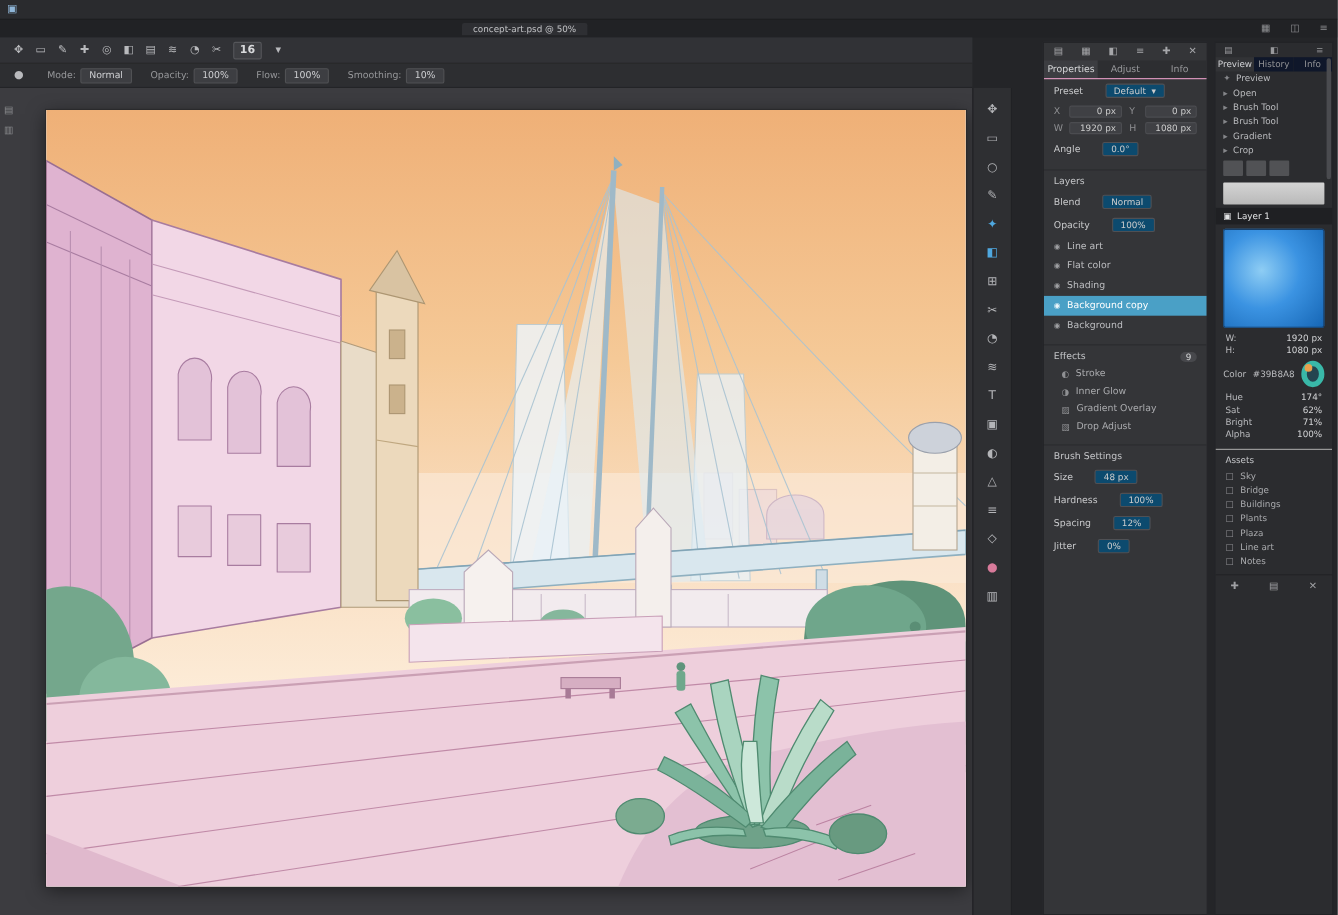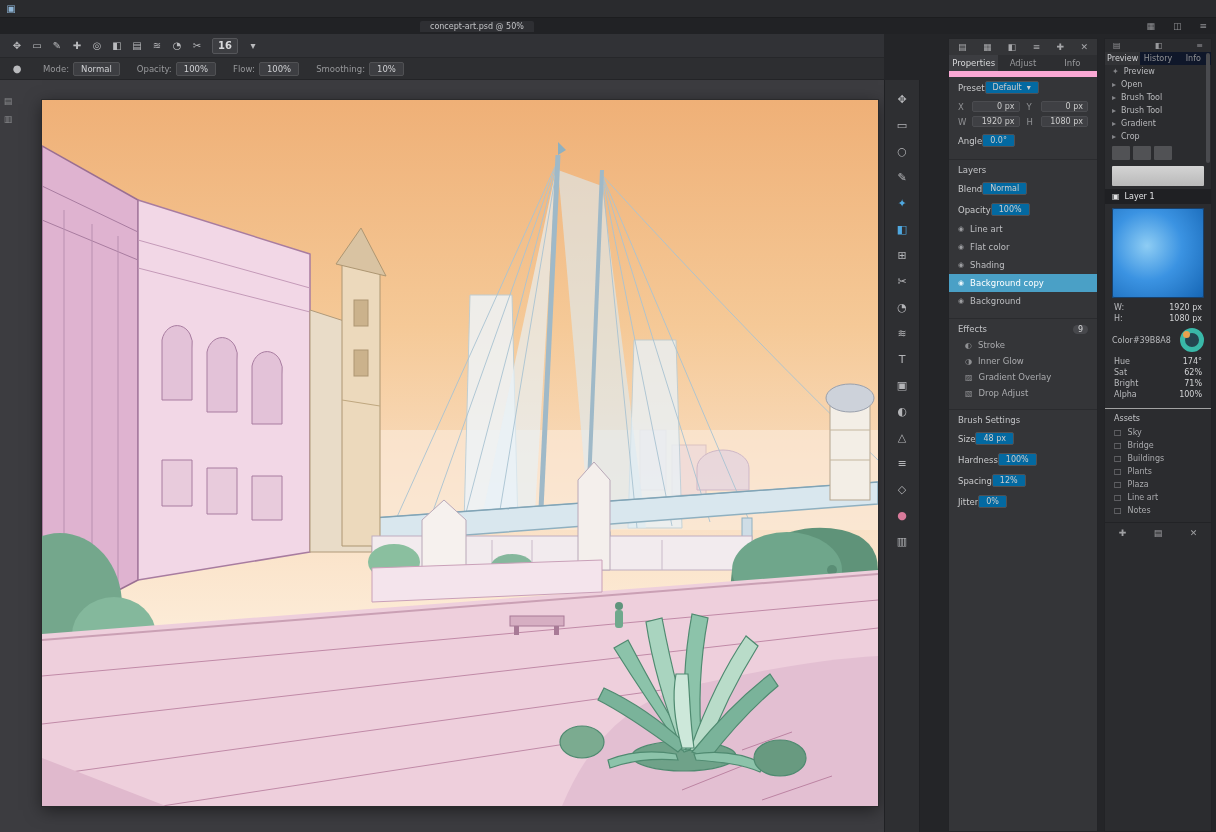--- a/index.html
+++ b/index.html
@@ -43,26 +43,26 @@
   .toolstrip { position:absolute; left:884px; top:80px; width:36px; height:752px; background:#2e2f32;
                border-left:1px solid #202124; border-right:1px solid #202124; display:flex;
                flex-direction:column; align-items:center; padding-top:6px; }
   .tool { width:28px; height:26px; display:flex; align-items:center; justify-content:center;
           font-size:11px; border-radius:3px; color:var(--c, #b4b5b8); }
 
   
   .midcol { position:absolute; left:948px; top:38px; width:150px; height:794px; background:#343538;
             border:1px solid #232427; font-size:8.5px; overflow:hidden; }
   .mc-icons { display:flex; justify-content:space-between; padding:3px 9px; color:#a6a7aa; font-size:9px; }
-  .mc-tabs { display:flex; border-bottom:6px solid #f9a8d4; }
+  .mc-tabs { display:flex; border-bottom:1px solid #f9a8d4; }
   .mc-tab { flex:1; text-align:center; padding:3px 0; color:#97989b; background:#2d2e31; }
   .mc-tab.active { background:#3c3d41; color:#d6d7d9; }
   .fieldrow { display:flex; align-items:center; justify-content:flex-start; padding:4px 9px; }
-  .chip { background:#0369a1; border:1px solid #4f5054; border-radius:2px; padding:1px 7px;
-          color:#ccc; font-size:8px; display:inline-flex; gap:5px; align-items:center; }
+  .chip { background:#0c4a6e; border:1px solid #4f5054; border-radius:2px; padding:1px 7px;
+          color:#ccc; font-size:8px; display:inline-flex; gap:5px; align-items:center;margin-left:20px; }
   .grid2 { display:grid; grid-template-columns:1fr 1fr; gap:4px 7px; padding:3px 9px; }
   .kv { display:flex; gap:4px; align-items:center; }
   .kv .k { color:#8f9093; min-width:10px; }
   .kv .v { background:#3f4044; border:1px solid #4b4c50; border-radius:2px; padding:0 4px;
            color:#ccc; flex:1; text-align:right; font-size:8px; }
   .sec-title { display:flex; align-items:center; gap:5px; padding:5px 9px 3px; color:#c3c4c7;
                border-top:1px solid #2a2b2e; margin-top:8px; }
   .count-badge { margin-left:auto; background:#47484c; border-radius:7px; padding:0 5px;
                  font-size:8px; color:#d5d6d8; }
   .layerrow { display:flex; align-items:center; gap:6px; padding:4px 9px; color:#bdbec1; }
@@ -83,21 +83,21 @@
   .rc-row .g { color:#85868a; font-size:8px; }
   .thumbstrip { display:flex; gap:3px; padding:3px 7px; }
   .thumbstrip .t { width:18px; height:14px; background:#515255; border-radius:1px; }
   .rc-hist { height:20px; margin:3px 7px; background:linear-gradient(#d4d4d4,#b9b9b9); border-radius:1px; }
   .rc-layer { background:#1f2023; color:#e2e3e5; padding:3px 7px; display:flex; gap:5px; align-items:center; }
   .rc-thumb { height:90px; margin:4px 7px;
               background:radial-gradient(circle at 38% 42%, #8ecdf4 0%, #3b93e2 45%, #1565b4 100%);
               box-shadow:inset 0 0 0 1px #17406b; border-radius:2px; }
   .rc-kv { display:flex; justify-content:space-between; padding:1px 9px; }
   .rc-kv .v { color:#d2d3d5; }
-  .colorrow { display:flex; align-items:center; padding:4px 7px; }
+  .colorrow { display:flex; align-items:center; padding:4px 7px; gap:6px; }
   .wheel { width:24px; height:24px; border-radius:50%; border:5px solid #39b8a8; background:#24454f;
            margin-left:auto; position:relative; }
   .wheel::after { content:""; position:absolute; left:-2px; top:-2px; width:7px; height:7px;
                   border-radius:50%; background:#e8a14e; }
   .check-item { display:flex; gap:6px; align-items:center; padding:2px 9px; color:#a9aaad; }
   .check-item .box { font-size:8px; color:#8d8e91; }
   .rc-footer { display:flex; justify-content:space-around; padding:5px 0; color:#9fa0a3;
                border-top:1px solid #222326; margin-top:5px; font-size:9px; }
   .scrollbar { position:absolute; right:1px; top:14px; width:4px; height:110px; background:#4a4b4f; border-radius:2px; }
 </style>

